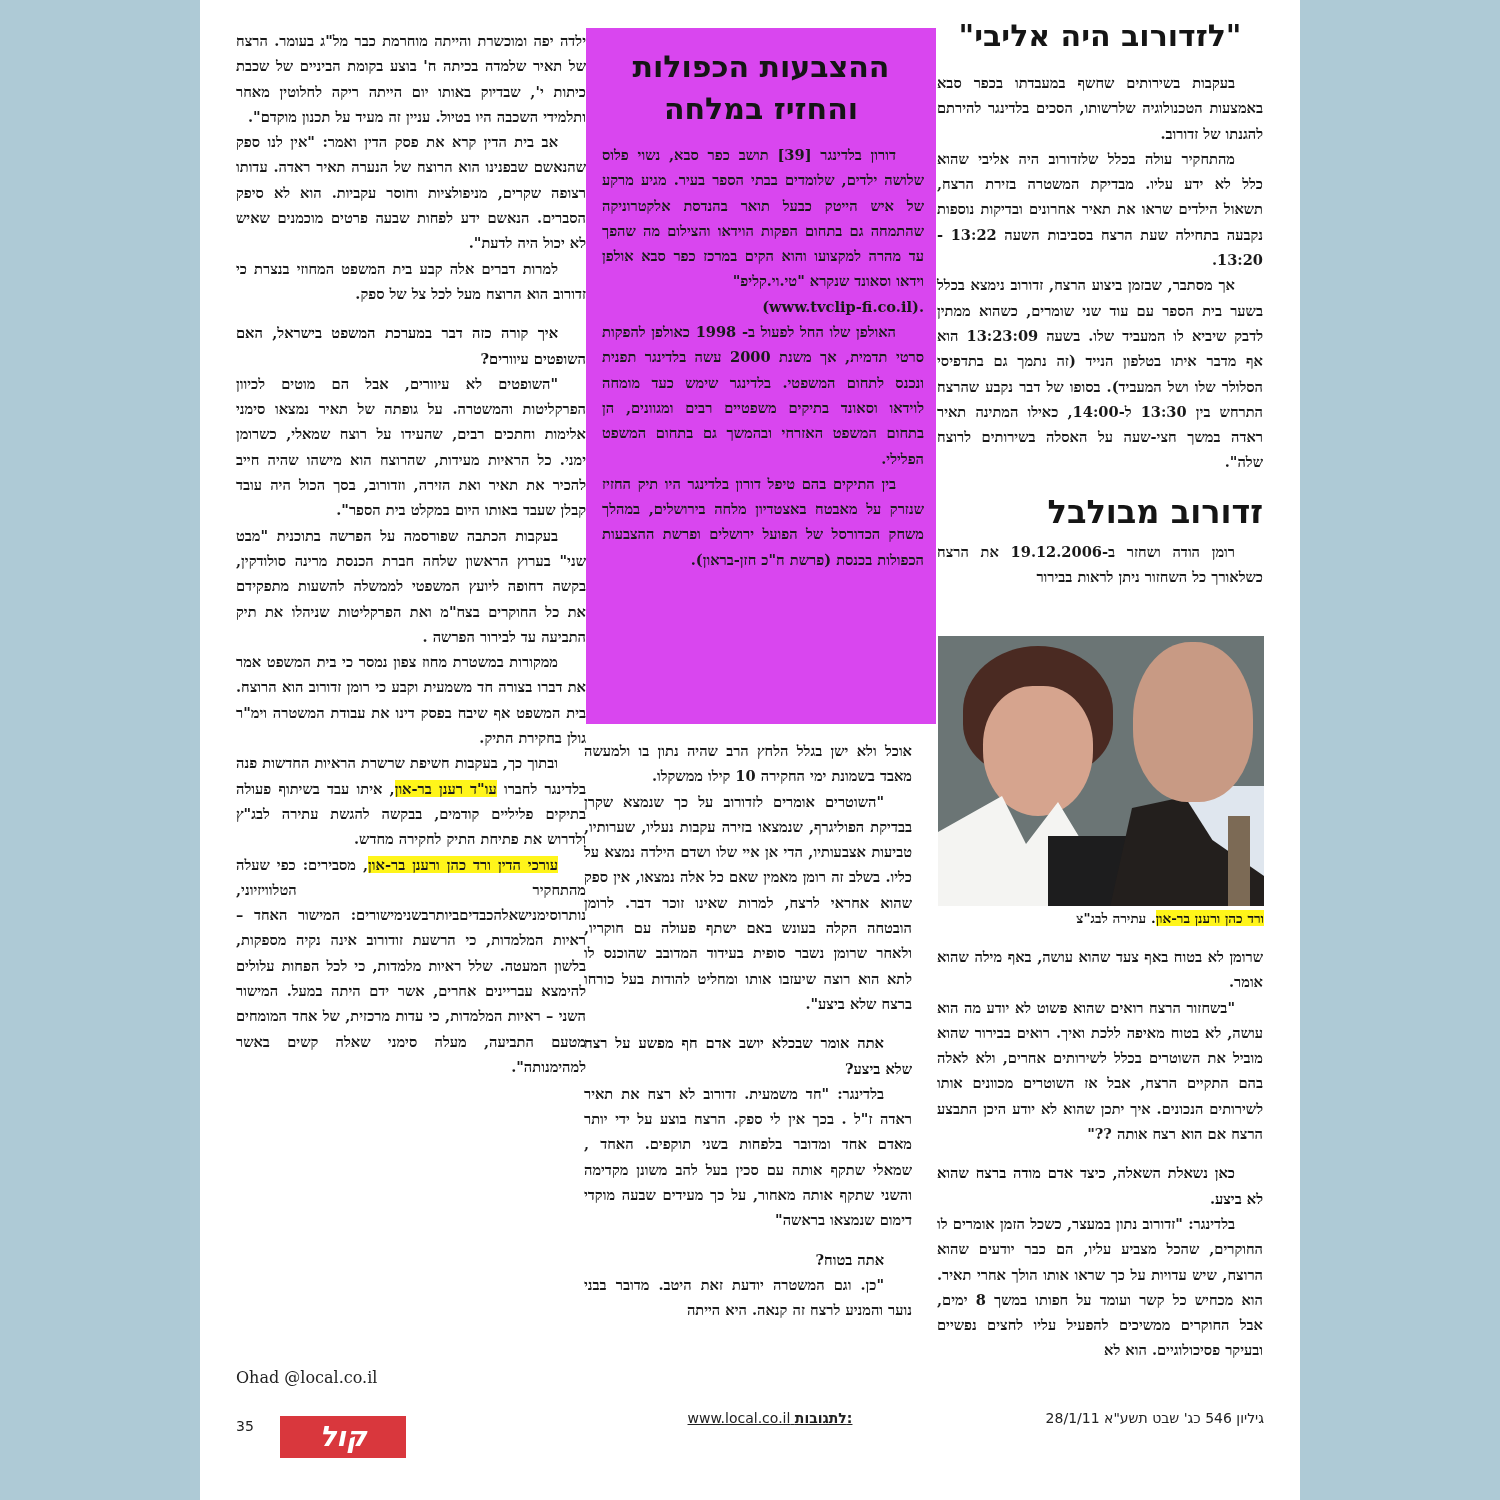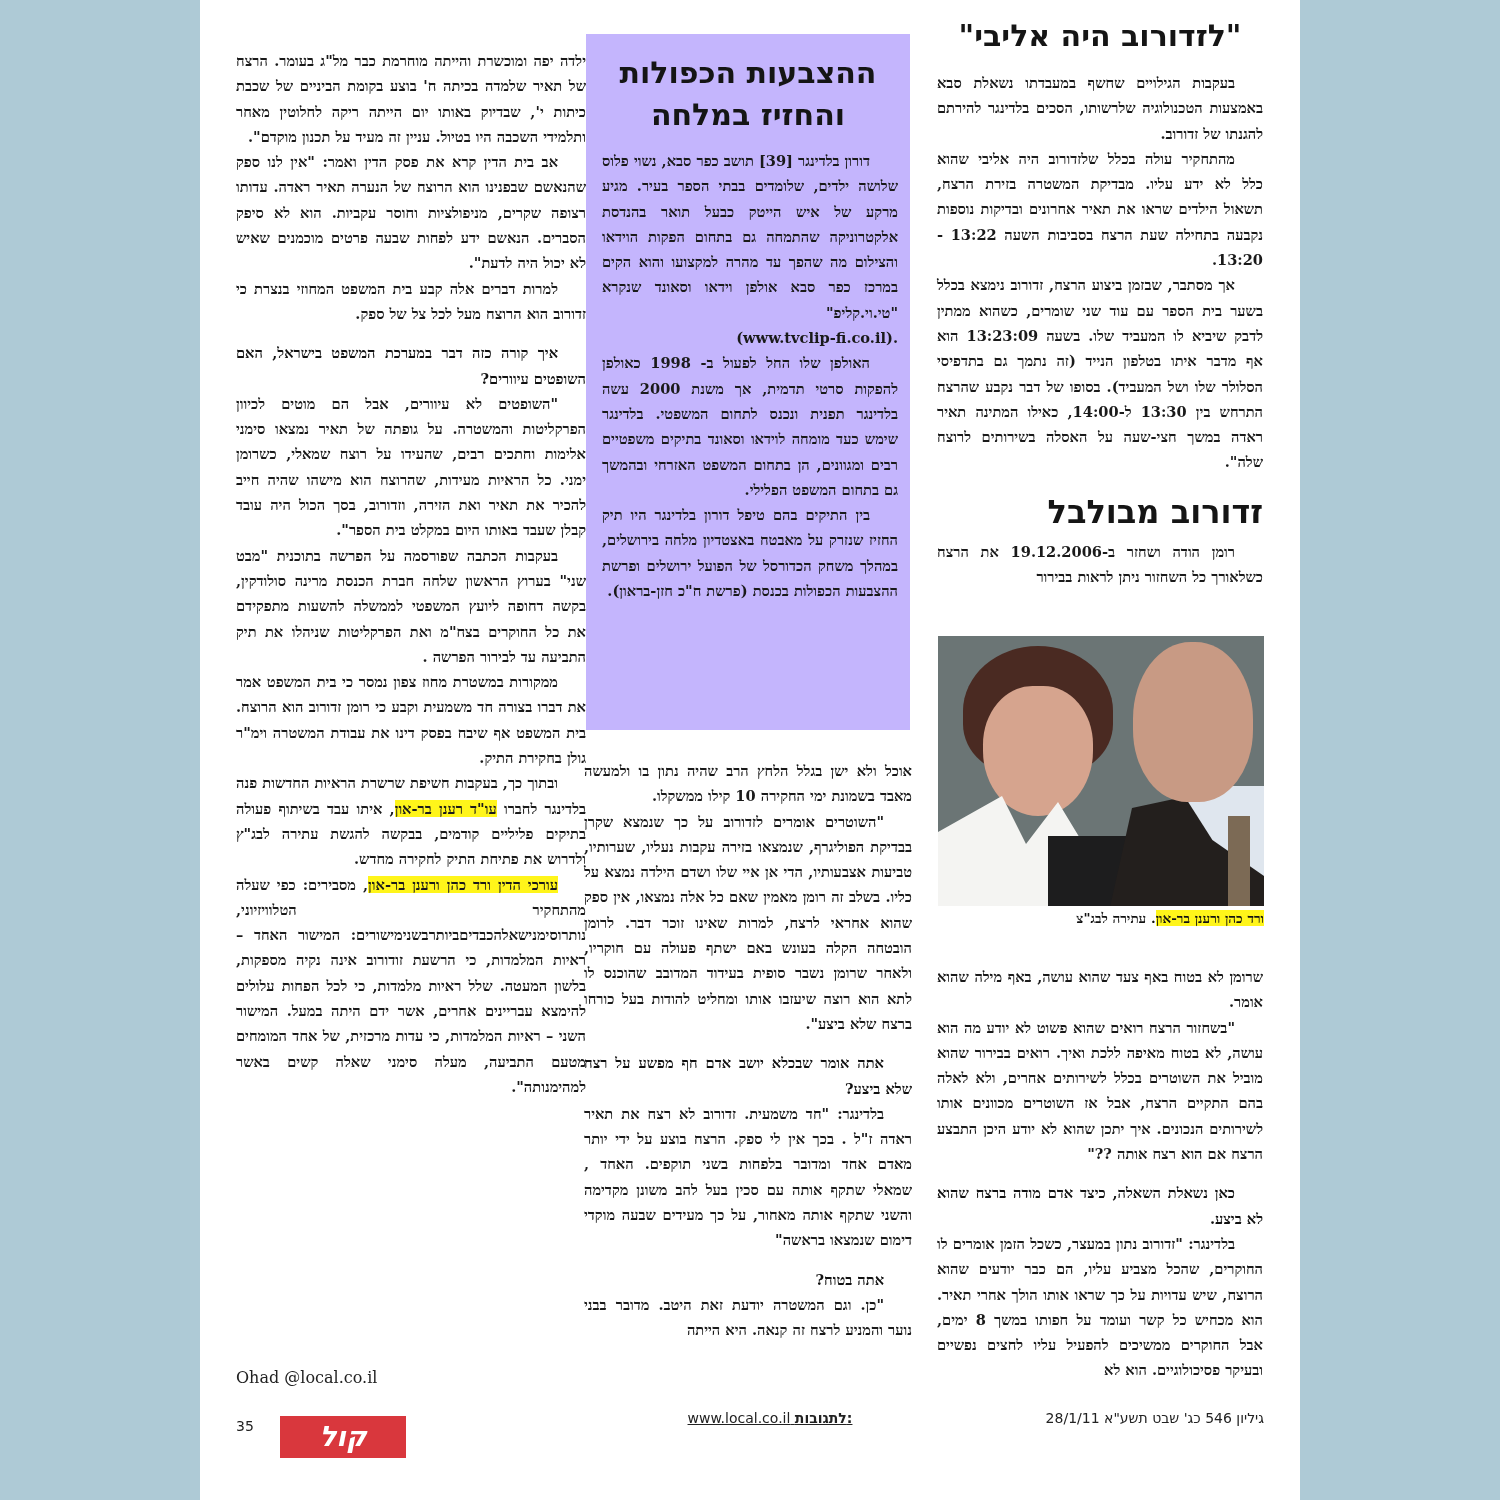--- a/index.html
+++ b/index.html
@@ -9,35 +9,35 @@
   }
   .page {
     position:absolute; left:200px; top:0; width:1100px; height:1500px; background:#ffffff;
   }
   .col {
     position:absolute; direction:rtl; text-align:justify; text-align-last:right;
     font-family:"DejaVu Serif", serif; font-size:14.6px; line-height:25.3px; color:#1a1a1a;
     font-weight:bold;
   }
   .col p { margin:0; text-indent:28px; }
-  .col p.noindent { text-indent:0;margin-top:20px; }
+  .col p.noindent { text-indent:0; }
   .col p.q { font-weight:900; color:#111;margin-top:14px; }
   .col-right { left:737px; top:70px; width:326px; }   
   .col-mid   { left:384px; top:738px; width:328px; }  
   .col-left  { left:36px;  top:28px; width:350px; }   
 
   .headline {
     font-family:"DejaVu Sans", sans-serif; font-weight:900; color:#151515;
     text-align:center; direction:rtl; margin:0;
   }
   .h-alibi { position:absolute; left:737px; top:14px; width:326px; font-size:30px; line-height:44px; }
   .h-confused { font-size:32px; line-height:46px; margin:14px 0 4px; text-indent:0; }
 
   .bluebox {
-    position:absolute; left:386px; top:34px; width:324px; height:696px; background:#c4b5fd;
+    position:absolute; left:386px; top:28px; width:350px; height:696px; background:#d946ef;
   }
   .bluebox .h-box { font-size:30px; line-height:42px; margin:18px 8px 12px; }
   .bluebox .boxtext {
     direction:rtl; text-align:justify; text-align-last:right; padding:0 12px 0 16px;
     font-size:14.6px; line-height:25.3px; font-weight:bold; color:#1a1a1a;
   }
   .bluebox .boxtext p { margin:0; text-indent:28px; }
   .bluebox .url { text-align:center; direction:ltr; text-indent:0 !important; }
 
   .photo {
@@ -73,21 +73,21 @@
   }
   .byline { position:absolute; left:36px; top:1368px; font-family:"DejaVu Serif", serif; font-size:16px; color:#222; direction:ltr; }
 </style>
 </head>
 <body>
 
 <div class="page">
 
   <h1 class="headline h-alibi">"לזדורוב היה אליבי"</h1>
   <div class="col col-right">
-    <p>בעקבות הגילויים שחשף במעבדתו נשאלת סבא באמצעות הטכנולוגיה שלרשותו, הסכים בלדינגר להירתם להגנתו של זדורוב.</p>
+    <p>בעקבות בשירותים שחשף במעבדתו בכפר סבא באמצעות הטכנולוגיה שלרשותו, הסכים בלדינגר להירתם להגנתו של זדורוב.</p>
     <p>מהתחקיר עולה בכלל שלזדורוב היה אליבי שהוא כלל לא ידע עליו. מבדיקת המשטרה בזירת הרצח, תשאול הילדים שראו את תאיר אחרונים ובדיקות נוספות נקבעה בתחילה שעת הרצח בסביבות השעה 13:22 - 13:20.</p>
     <p>אך מסתבר, שבזמן ביצוע הרצח, זדורוב נימצא בכלל בשער בית הספר עם עוד שני שומרים, כשהוא ממתין לדבק שיביא לו המעביד שלו. בשעה 13:23:09 הוא אף מדבר איתו בטלפון הנייד (זה נתמך גם בתדפיסי הסלולר שלו ושל המעביד). בסופו של דבר נקבע שהרצח התרחש בין 13:30 ל-14:00, כאילו המתינה תאיר ראדה במשך חצי-שעה על האסלה בשירותים לרוצח שלה".</p>
     <h2 class="headline h-confused">זדורוב מבולבל</h2>
     <p>רומן הודה ושחזר ב-19.12.2006 את הרצח כשלאורך כל השחזור ניתן לראות בבירור</p>
   </div>
 
   <div class="photo">
     <div class="woman-hair"></div>
       <div class="woman-face"></div>
       <div class="woman-collar"></div>

